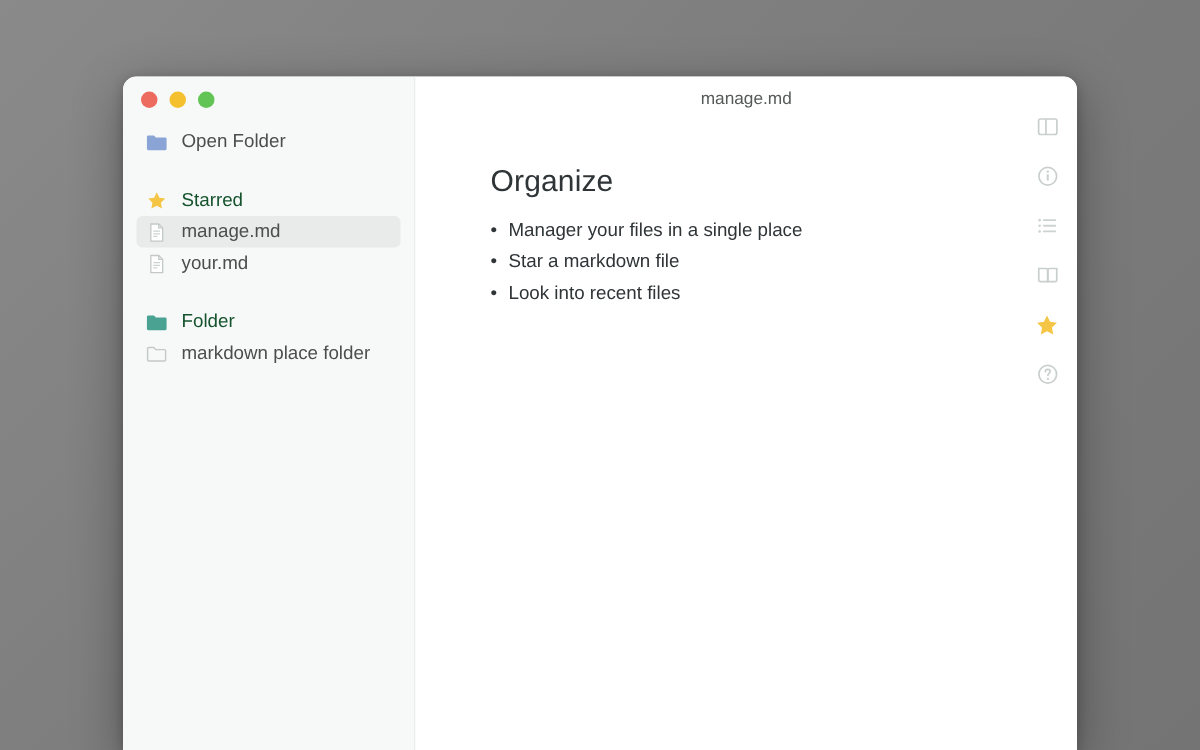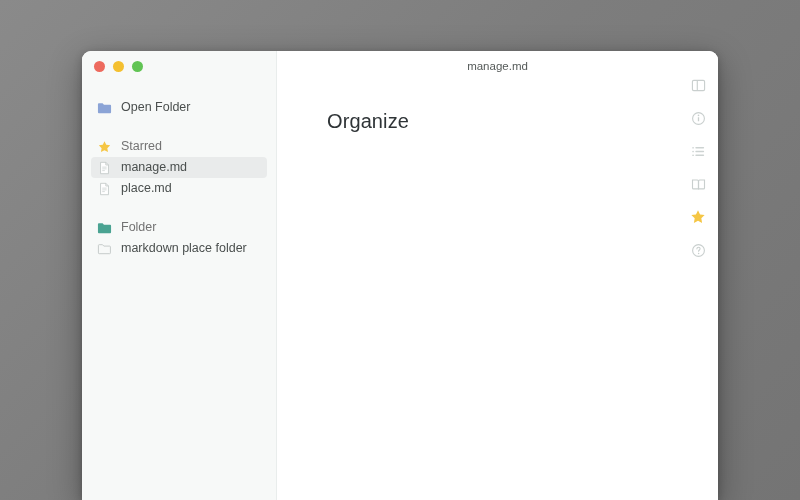--- a/index.html
+++ b/index.html
@@ -49,35 +49,35 @@
   }
   .light {
     width: 11px;
     height: 11px;
     border-radius: 50%;
   }
   .light.red    { background: #ed6a5e; }
   .light.yellow { background: #f4c030; }
   .light.green  { background: #61c454; }
 
-  .sb-rows { padding: 0 9px; margin-top: 16px; text-align: right; }
+  .sb-rows { padding: 0 9px; margin-top: 3px; text-align: right; }
 
   .sb-row {
     display: flex;
     align-items: center;
     gap: 9px;
     height: 21px;
     padding: 0 6px;
     border-radius: 4px;
     font-size: 12.5px;
     color: #4a4f4e;
     white-space: nowrap;
   }
   .sb-row.selected { background: #e9ebeb; }
-  .sb-row.section  { color: #737373; }
+  .sb-row.section  { color: #14532d; }
   .sb-gap { height: 18px; }
 
   .sb-label { line-height: 1; }
 
   
   .ic { width: 15px; height: 14px; display: block; flex: 0 0 15px; }
 
   
   .content {
     flex: 1;
@@ -194,21 +194,21 @@
       </div>
 
       <div class="sb-row">
         <span class="ic">
           <svg viewBox="0 0 16 16" class="ic">
               <path d="M3.5 1.5h6l3 3v10h-9z" fill="#fff" stroke="#c3c9c8" stroke-width="1"></path>
               <path d="M9.5 1.5v3h3" fill="none" stroke="#c3c9c8" stroke-width="1"></path>
               <path d="M5.4 7h5M5.4 9h5M5.4 11h3" stroke="#ccd2d1" stroke-width="0.9"></path>
             </svg>
         </span>
-        <span class="sb-label">place.md</span>
+        <span class="sb-label">your.md</span>
       </div>
 
       <div class="sb-gap"></div>
 
       <div class="sb-row section">
         <span class="ic">
           <svg viewBox="0 0 16 14" class="ic">
               <path d="M1 3a1 1 0 0 1 1-1h4l1.4 1.5H14a1 1 0 0 1 1 1v7a1 1 0 0 1-1 1H2a1 1 0 0 1-1-1z" fill="#4aa392"></path>
             </svg>
         </span>
@@ -229,20 +229,25 @@
   </div>
 
   <div class="content">
 
     <div class="titlebar">
       <span>manage.md</span>
     </div>
 
     <div class="doc">
       <h1>Organize</h1>
+      <ul>
+        <li>Manager your files in a single place</li>
+        <li>Star a markdown file</li>
+        <li>Look into recent files</li>
+      </ul>
     </div>
 
     <div class="toolbar">
 
       <div class="tb-btn">
         <span>
           <svg width="15" height="15" viewBox="0 0 16 16">
               <rect x="1.5" y="2.5" width="13" height="11" rx="1.4" fill="none" stroke="#c9cfce" stroke-width="1.2"></rect>
               <line x1="6.7" y1="2.5" x2="6.7" y2="13.5" stroke="#c9cfce" stroke-width="1.2"></line>
             </svg>

